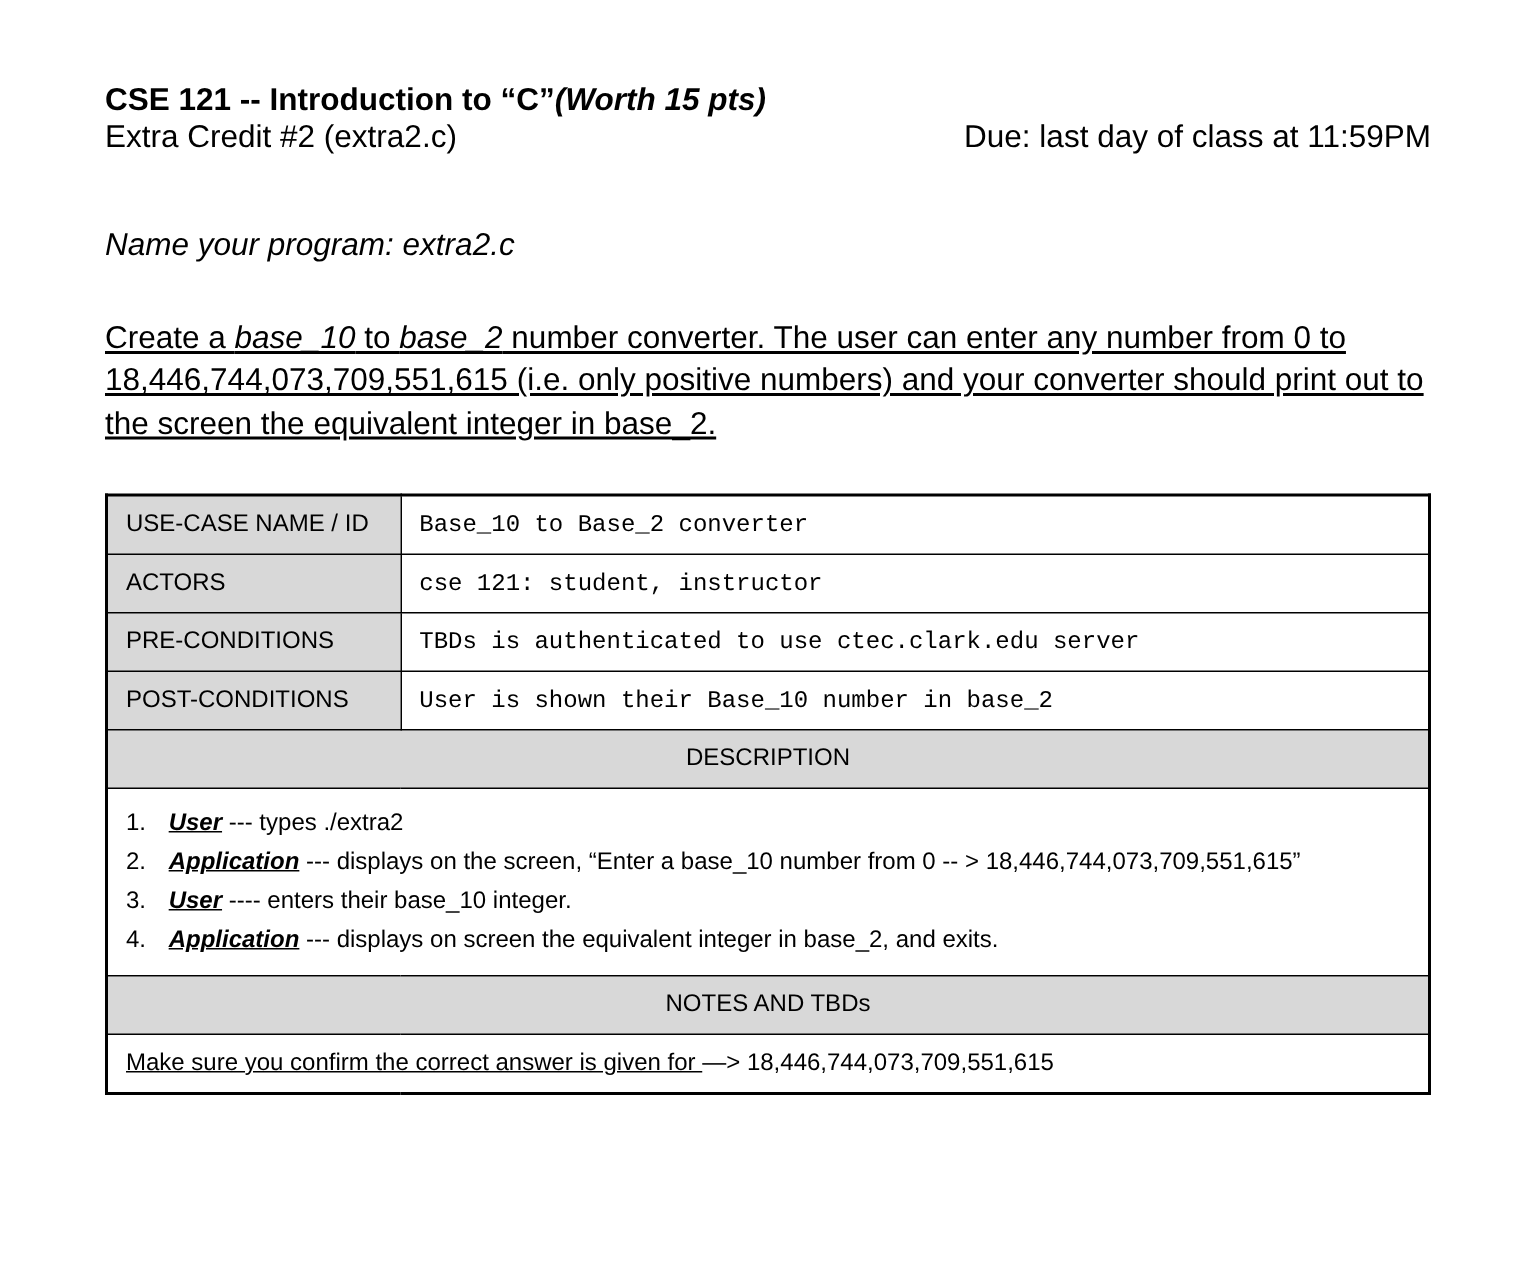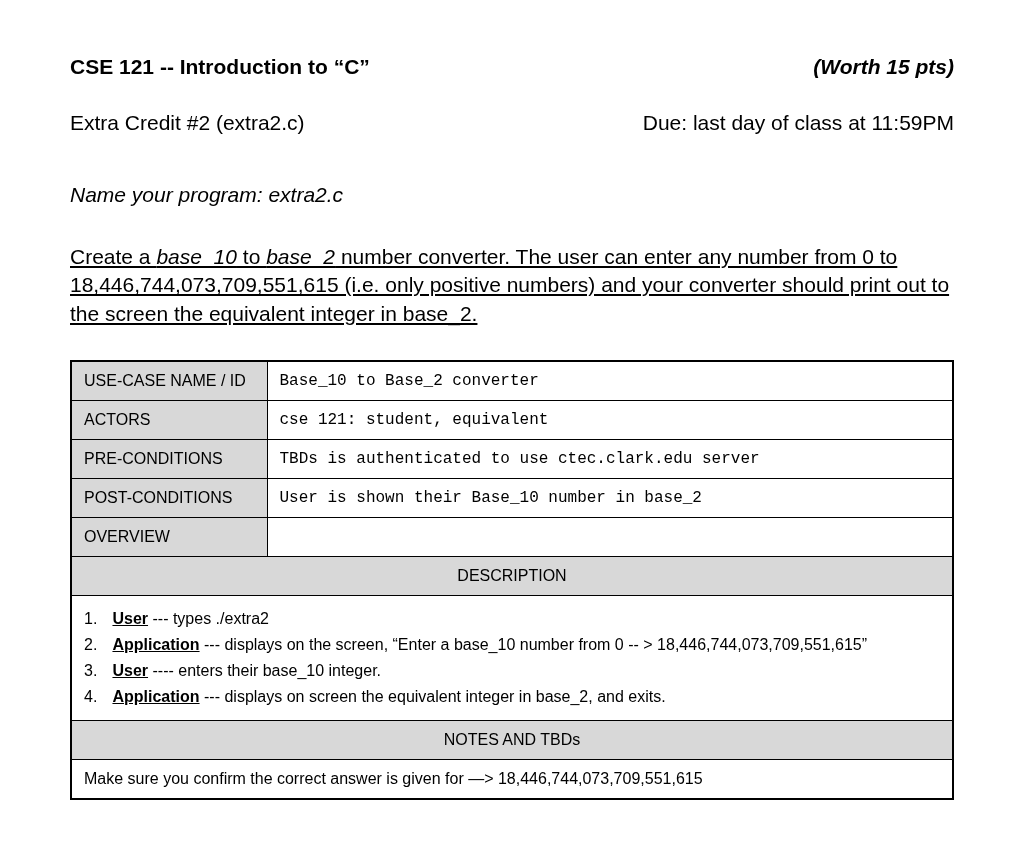--- a/index.html
+++ b/index.html
@@ -10,23 +10,23 @@
     body {
       font-family: Helvetica, Arial, sans-serif;
       background: #ffffff;
       width: 1024px;
       height: 851px;
       padding: 55px 70px;
       color: #000000;
     }
     .header-row {
       display: flex;
-      justify-content: space-between;
+      justify-content: flex-start;
       align-items: baseline;
-      margin-bottom: 32px;
+      margin-bottom: 1px;
     }
     .course-title {
       font-size: 21px;
       font-weight: bold;
     }
     .worth {
       font-size: 21px;
       font-weight: bold;
       font-style: italic;
     }
@@ -94,28 +94,30 @@
     .desc-body li {
       padding: 4px 0;
       font-size: 16px;
     }
     .step-num {
       display: inline-block;
       width: 24px;
     }
     .actor {
       font-weight: bold;
+      font-style: italic;
       text-decoration: underline;
     }
     .notes-body {
       background: #ffffff;
       padding: 10px 12px;
       font-size: 16px;
     }
     .notes-underline {
+      text-decoration: underline;
       margin-top: 30px;
     }
   </style>
 </head>
 <body>
 
 <div class="header-row">
   <span class="course-title">CSE 121 --  Introduction to “C”</span>
   <span class="worth">(Worth 15 pts)</span>
 </div>
@@ -132,33 +134,29 @@
 </div>
 
 <table class="usecase">
   <tbody>
       <tr>
     <td class="label-cell">USE-CASE NAME / ID</td>
     <td class="value-cell">Base_10 to Base_2 converter</td>
   </tr>
   <tr>
     <td class="label-cell">ACTORS</td>
-    <td class="value-cell">cse 121:  student,  equivalent</td>
+    <td class="value-cell">cse 121:  student,  instructor</td>
   </tr>
   <tr>
     <td class="label-cell">PRE-CONDITIONS</td>
     <td class="value-cell">TBDs is authenticated to use ctec.clark.edu server</td>
   </tr>
   <tr>
     <td class="label-cell">POST-CONDITIONS</td>
     <td class="value-cell">User is shown their Base_10 number in base_2</td>
-  </tr>
-  <tr>
-    <td class="label-cell">OVERVIEW</td>
-    <td class="value-cell"></td>
   </tr>
   <tr>
     <td class="section-header" colspan="2">DESCRIPTION</td>
   </tr>
   <tr>
     <td class="desc-body" colspan="2">
       <ol>
         <li>
           <span class="step-num">1.</span>
           <span class="actor">User</span><span>  --- types  ./extra2</span>

